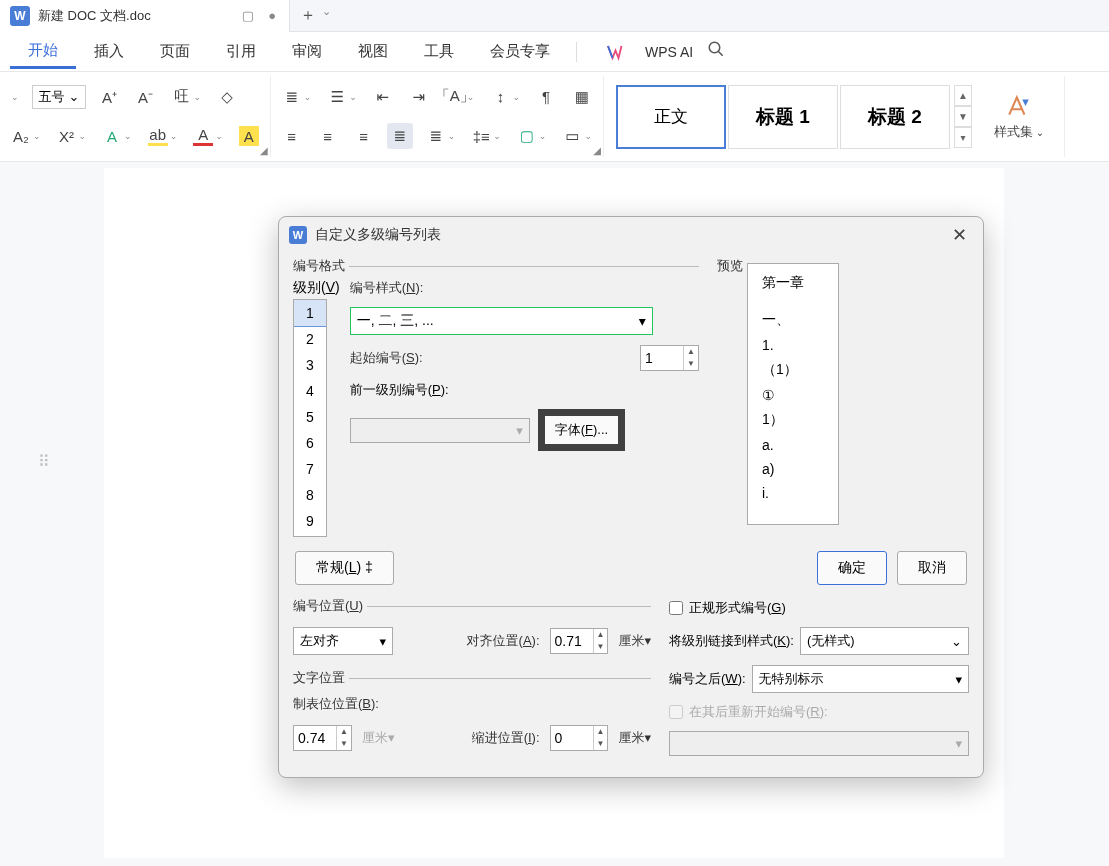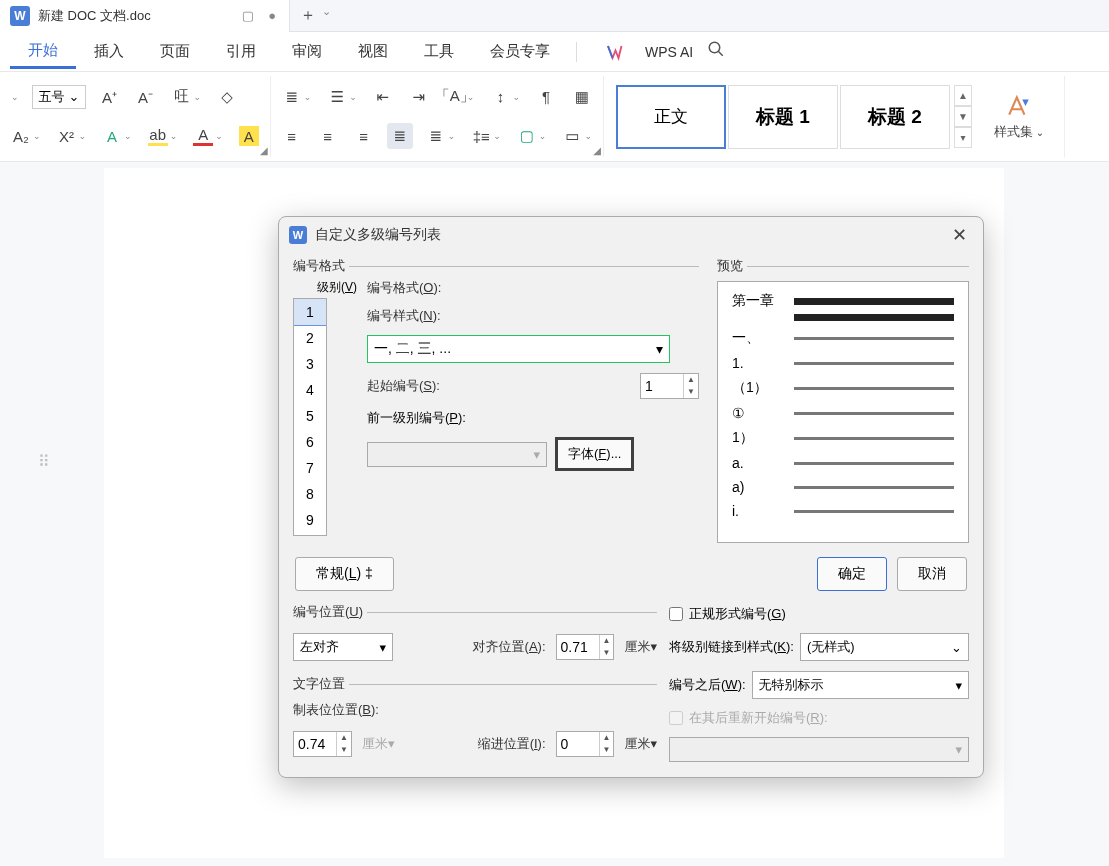--- a/index.html
+++ b/index.html
@@ -48,59 +48,59 @@
 
 
 .dialog { position: absolute; left: 278px; top: 216px; width: 706px; height: 562px; background: #f1f1f1; border: 1px solid #aaa; border-radius: 8px; box-shadow: 0 8px 30px rgba(0,0,0,0.25); display:flex; flex-direction:column; }
 .dlg-title { height: 36px; display: flex; align-items: center; padding: 0 10px; font-size: 14px; color: #333; }
 .dlg-title .w-badge { width:18px; height:18px; background:#4a7dd6; color:#fff; font-size:11px; font-weight:bold; display:flex;align-items:center;justify-content:center; border-radius:3px; margin-right:8px;}
 .dlg-close { margin-left:auto; font-size:18px; cursor:pointer; color:#444; padding:2px 6px;}
 .dlg-body { flex:1; padding: 4px 14px 14px; display:flex; flex-direction:column; gap:6px;}
 
 .dlg-top { display:flex; gap:18px; }
 .fmt-col { flex:1; display:flex; flex-direction:column;}
-.prev-col { width: 252px; display:flex; flex-direction:column;}
+.prev-col { width: 252px; display:flex; flex-direction:row;}
 
 fieldset.flat { border:none; border-top:1px solid #bbb; padding:0; margin:0;}
 fieldset.flat > legend { font-size:13px; padding:0 4px 0 0; color:#333;}
 
 .fmt-body { display:flex; gap:8px; padding-top:4px;}
 .level-col { display:flex; flex-direction:column; }
-.level-lbl { font-size:12px; padding-bottom:2px;margin-left:24px;}
+.level-lbl { font-size:14px; padding-bottom:2px;}
 .level-list { border:1px solid #aaa; width:34px; height:238px; background:#fff; overflow:hidden;}
 .level-list div { height:26px; display:flex; align-items:center; justify-content:center; font-size:14px; cursor:pointer;}
 .level-list div.sel { background:#d7e4f7; outline:1px solid #6a95d6;}
 
 .fmt-fields { flex:1; display:flex; flex-direction:column; gap:10px; padding-left:2px;}
 .fld-label { font-size:13px; color:#333;}
 .fld-label.dis { color:#000000;}
 .txt-input { border:1px solid #aaa; padding:4px 6px; font-size:14px; background:#fff; width:280px;}
 .sel-input { border:1px solid #22c55e; padding:4px 6px; font-size:14px; background:#fff; width:303px; display:flex; align-items:center; justify-content:space-between; cursor:pointer;}
 .row { display:flex; align-items:center; gap:8px;}
 .spin { border:1px solid #aaa; background:#fff; display:flex; align-items:center;}
 .spin input { border:none; width:42px; padding:4px 4px; font-size:14px; outline:none;}
 .spin .arrows { display:flex; flex-direction:column; border-left:1px solid #ccc;}
 .spin .arrows span { font-size:8px; line-height:10px; padding:1px 3px; cursor:pointer; color:#555;}
-.font-btn { border:3px solid #404040; padding:5px 10px; font-size:13px; background:#fafafa; cursor:pointer;}
+.font-btn { border:7px solid #404040; padding:5px 10px; font-size:13px; background:#fafafa; cursor:pointer;}
 .sel-small { border:1px solid #aaa; background:#fff; padding:4px 6px; font-size:13px; display:flex; align-items:center; justify-content:space-between; cursor:pointer;}
 .sel-small.dis { background:#eee; color:#aaa; cursor:default;}
 
 .preview-box { border:1px solid #aaa; background:#fff; height:262px; margin-top:6px; padding:10px 14px; display:flex; flex-direction:column; gap:8px;}
 .prev-line { display:flex; align-items:center; gap:6px;}
 .prev-lbl { font-size:14px; min-width:56px; text-align:left;}
 .prev-bar { height:3px; background:#777; flex:1;}
 .prev-bar.thick { height:7px; background:#222;} 
 .prev-first { display:flex; flex-direction:column; gap:4px;}
 
 .dlg-mid { display:flex; align-items:center; padding:8px 2px 6px;}
 .btn { border:1px solid #aaa; padding:7px 20px; font-size:14px; background:#fafafa; cursor:pointer; border-radius:3px;}
 .btn.primary { border:1.5px solid #3a6fd8; color:#000;}
 .mid-gap { flex:1;}
 
-.dlg-lower { display:flex; gap:12px;}
+.dlg-lower { display:flex; gap:18px;}
 .low-left { flex:1; display:flex; flex-direction:column; gap:8px;}
 .low-right { width:300px; display:flex; flex-direction:column; gap:10px; padding-top:2px;}
 
 .pos-row { display:flex; align-items:center; gap:10px; padding-top:4px;}
 .unit { font-size:13px; color:#333;}
 .chk { display:flex; align-items:center; gap:6px; font-size:13px;}
 .chk input { width:14px; height:14px;}
 .chk.dis { color:#aaa;}
 .link-row { display:flex; align-items:center; gap:6px; font-size:13px;}
 .link-row .sel-small { flex:1;}
@@ -316,21 +316,20 @@
               <div>4</div>
               <div>5</div>
               <div>6</div>
               <div>7</div>
               <div>8</div>
               <div>9</div>
             </div>
           </div>
 
           <div class="fmt-fields">
-            <span class="fld-label">编号格式(<span class="underline-letter">O</span>):</span>
             <span class="fld-label">编号样式(<span class="underline-letter">N</span>):</span>
             <div class="sel-input">
               <span>一, 二, 三, ...</span>
               <span>▾</span>
             </div>
             <div class="row">
               <span class="fld-label" style="flex:1;">起始编号(<span class="underline-letter">S</span>):</span>
               <div class="spin">
                 <input value="1" style="">
                 <div class="arrows">

